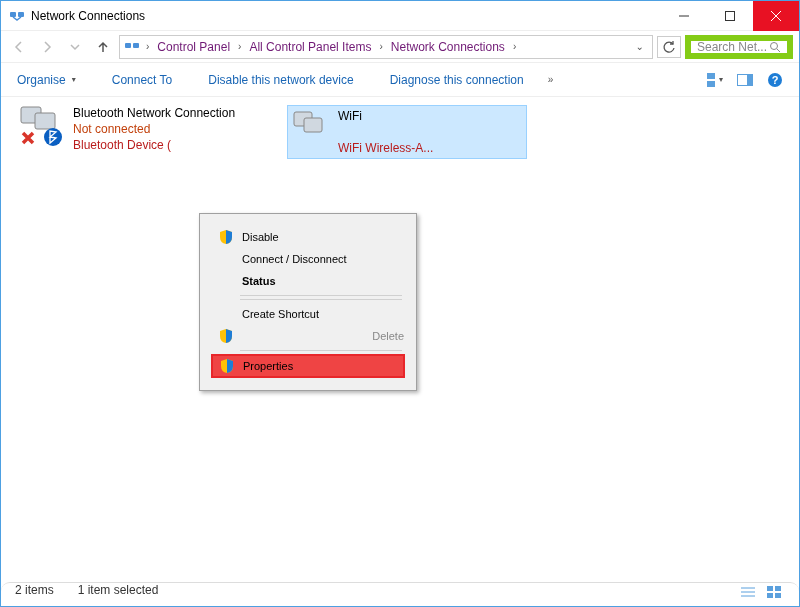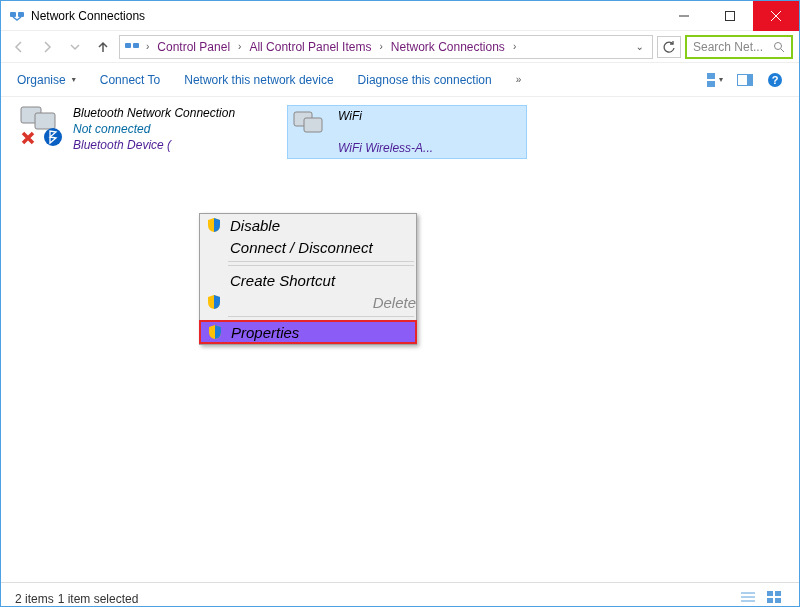--- a/index.html
+++ b/index.html
@@ -15,51 +15,51 @@
     
     
     .addrbar { height: 32px; display: flex; align-items: center; padding: 0 6px; border-bottom: 1px solid #eee; gap: 4px; }
     .navbtn { width: 24px; height: 24px; display: flex; align-items: center; justify-content: center; color: #888; }
     .navbtn.disabled { color: #ccc; }
     .breadcrumb { flex: 1; height: 24px; border: 1px solid #ccc; display: flex; align-items: center; padding: 0 4px; font-size: 12px; gap: 2px; }
     .bc-icon { width: 16px; height: 16px; display: inline-flex; margin-right: 2px; }
     .bc-item { padding: 0 4px; color: #701a75; }
     .bc-arrow { color: #555; font-size: 10px; padding: 0 2px; }
     .refresh { width: 24px; height: 22px; border: 1px solid #ccc; display: flex; align-items: center; justify-content: center; }
-    .searchbox { width: 108px; height: 24px; border: 2px solid #84cc16; display: flex; align-items: center; padding: 0 6px; color: #888; font-size: 12px; justify-content: space-between; }
+    .searchbox { width: 108px; height: 24px; border: 6px solid #84cc16; display: flex; align-items: center; padding: 0 6px; color: #888; font-size: 12px; justify-content: space-between; }
     
     
     .toolbar { height: 34px; display: flex; align-items: center; padding: 0 16px; gap: 24px; border-bottom: 1px solid #eee; font-size: 12px; }
-    .toolbar-left { display: flex; gap: 24px; color: #1a66b5; }
+    .toolbar-left { display: flex; gap: 36px; color: #1a66b5; }
     .tool-item { display: flex; align-items: center; gap: 4px; }
     .tool-drop { font-size: 8px; color: #555; margin-left: 2px; }
     .toolbar-right { margin-left: auto; display: flex; gap: 14px; align-items: center; }
     .tb-icon { width: 16px; height: 16px; display: inline-flex; align-items: center; justify-content: center; }
     
     
-    .content { position: relative; height: 478px; background: #fff; padding: 8px 16px; display: flex; gap: 30px; align-items: flex-start; font-style: italic; }
+    .content { position: relative; height: 478px; background: #fff; padding: 8px 16px; display: flex; gap: 30px; align-items: flex-start; }
     .net-item { display: flex; gap: 8px; width: 240px; }
     .net-icon { width: 48px; height: 42px; position: relative; }
     .net-text { display: flex; flex-direction: column; font-size: 12px; line-height: 16px; }
     .net-name { color: #000; }
-    .net-status { color: #0369a1; }
-    .net-device { color: #4c1d95; }
+    .net-status { color: #c2410c; }
+    .net-device { color: #b91c1c; }
     .selected { background: #cce8ff; border: 1px solid #99d1ff; }
     
     
-    .ctxmenu { position: absolute; left: 198px; top: 116px; width: 218px; background: #f0f0f0; border: 1px solid #a0a0a0; box-shadow: 2px 2px 4px rgba(0,0,0,0.3); padding: 0; font-size: 15px; }
+    .ctxmenu { position: absolute; left: 198px; top: 116px; width: 218px; background: #f0f0f0; border: 1px solid #a0a0a0; box-shadow: 2px 2px 4px rgba(0,0,0,0.3); padding: 12px; font-size: 11px; }
     .ctx-item { height: 22px; display: flex; align-items: center; padding-left: 30px; position: relative; color: #000; }
     .ctx-item.bold { font-weight: 600; }
     .ctx-item.disabled { color: #888; justify-content: flex-end; }
-    .ctx-item.highlight { border: 2px solid #e8262a; margin: 0 -1px; height: 24px; background: #8b5cf6; }
+    .ctx-item.highlight { border: 2px solid #e8262a; margin: 0 -1px; height: 24px; background: #ef4444; }
     .ctx-sep { height: 1px; background: #d0d0d0; margin: 3px 2px 3px 28px; }
     .ctx-shield { position: absolute; left: 6px; width: 16px; height: 16px; }
     
     
-    .statusbar { position: absolute; bottom: 0; left: 0; right: 0; height: 24px; border-top: 1px solid #ddd; display: flex; align-items: flex-end; padding: 0 14px; font-size: 12px; color: #333; gap: 4px; }
+    .statusbar { position: absolute; bottom: 0; left: 0; right: 0; height: 24px; border-top: 1px solid #ddd; display: flex; align-items: flex-start; padding: 0 14px; font-size: 12px; color: #333; gap: 24px; border-radius: 9px; }
     .statusbar-right { margin-left: auto; display: flex; gap: 4px; }
     .view-btn { width: 22px; height: 18px; border: 1px solid transparent; display: flex; align-items: center; justify-content: center; }
     
     svg { display: block; }
   </style>
 </head>
 <body>
 
 <div class="titlebar">
   <span class="titlebar-icon">
@@ -145,21 +145,21 @@
   </div>
 </div>
 
 <div class="toolbar">
   <div class="toolbar-left">
     <div class="tool-item">
         <span>Organise</span>
         <span class="tool-drop">▾</span>
       </div>
     <div class="tool-item">Connect To</div>
-    <div class="tool-item">Network this network device</div>
+    <div class="tool-item">Disable this network device</div>
     <div class="tool-item">Diagnose this connection</div>
   </div>
   <span style="color:#555;font-size:10px;">»</span>
   <div class="toolbar-right">
     <span class="tb-icon">
         <svg width="18" height="14">
           <rect x="0" y="0" width="8" height="6" fill="#5ba0dd"></rect>
           <rect x="10" y="0" width="8" height="6" fill="#5ba0dd"></rect>
           <rect x="0" y="8" width="8" height="6" fill="#5ba0dd"></rect>
           <rect x="10" y="8" width="8" height="6" fill="#5ba0dd"></rect>
@@ -218,20 +218,21 @@
     <div class="ctx-item">
       <span class="ctx-shield">
           <svg width="16" height="16">
             <path d="M8 1 L14 3 L14 8 Q14 14 8 15 Q2 14 2 8 L2 3 Z" fill="#ffc107"></path>
             <path d="M8 1 L14 3 L14 8 Q14 14 8 15 L8 1 Z" fill="#1e7dd6"></path>
           </svg>
         </span>
       <span>Disable</span>
     </div>
     <div class="ctx-item">Connect / Disconnect</div>
+    <div class="ctx-item bold">Status</div>
     <div class="ctx-sep"></div>
     <div class="ctx-sep"></div>
     <div class="ctx-item">Create Shortcut</div>
     <div class="ctx-item disabled">
       <span class="ctx-shield">
           <svg width="16" height="16">
             <path d="M8 1 L14 3 L14 8 Q14 14 8 15 Q2 14 2 8 L2 3 Z" fill="#ffc107"></path>
             <path d="M8 1 L14 3 L14 8 Q14 14 8 15 L8 1 Z" fill="#1e7dd6"></path>
           </svg>
         </span>

